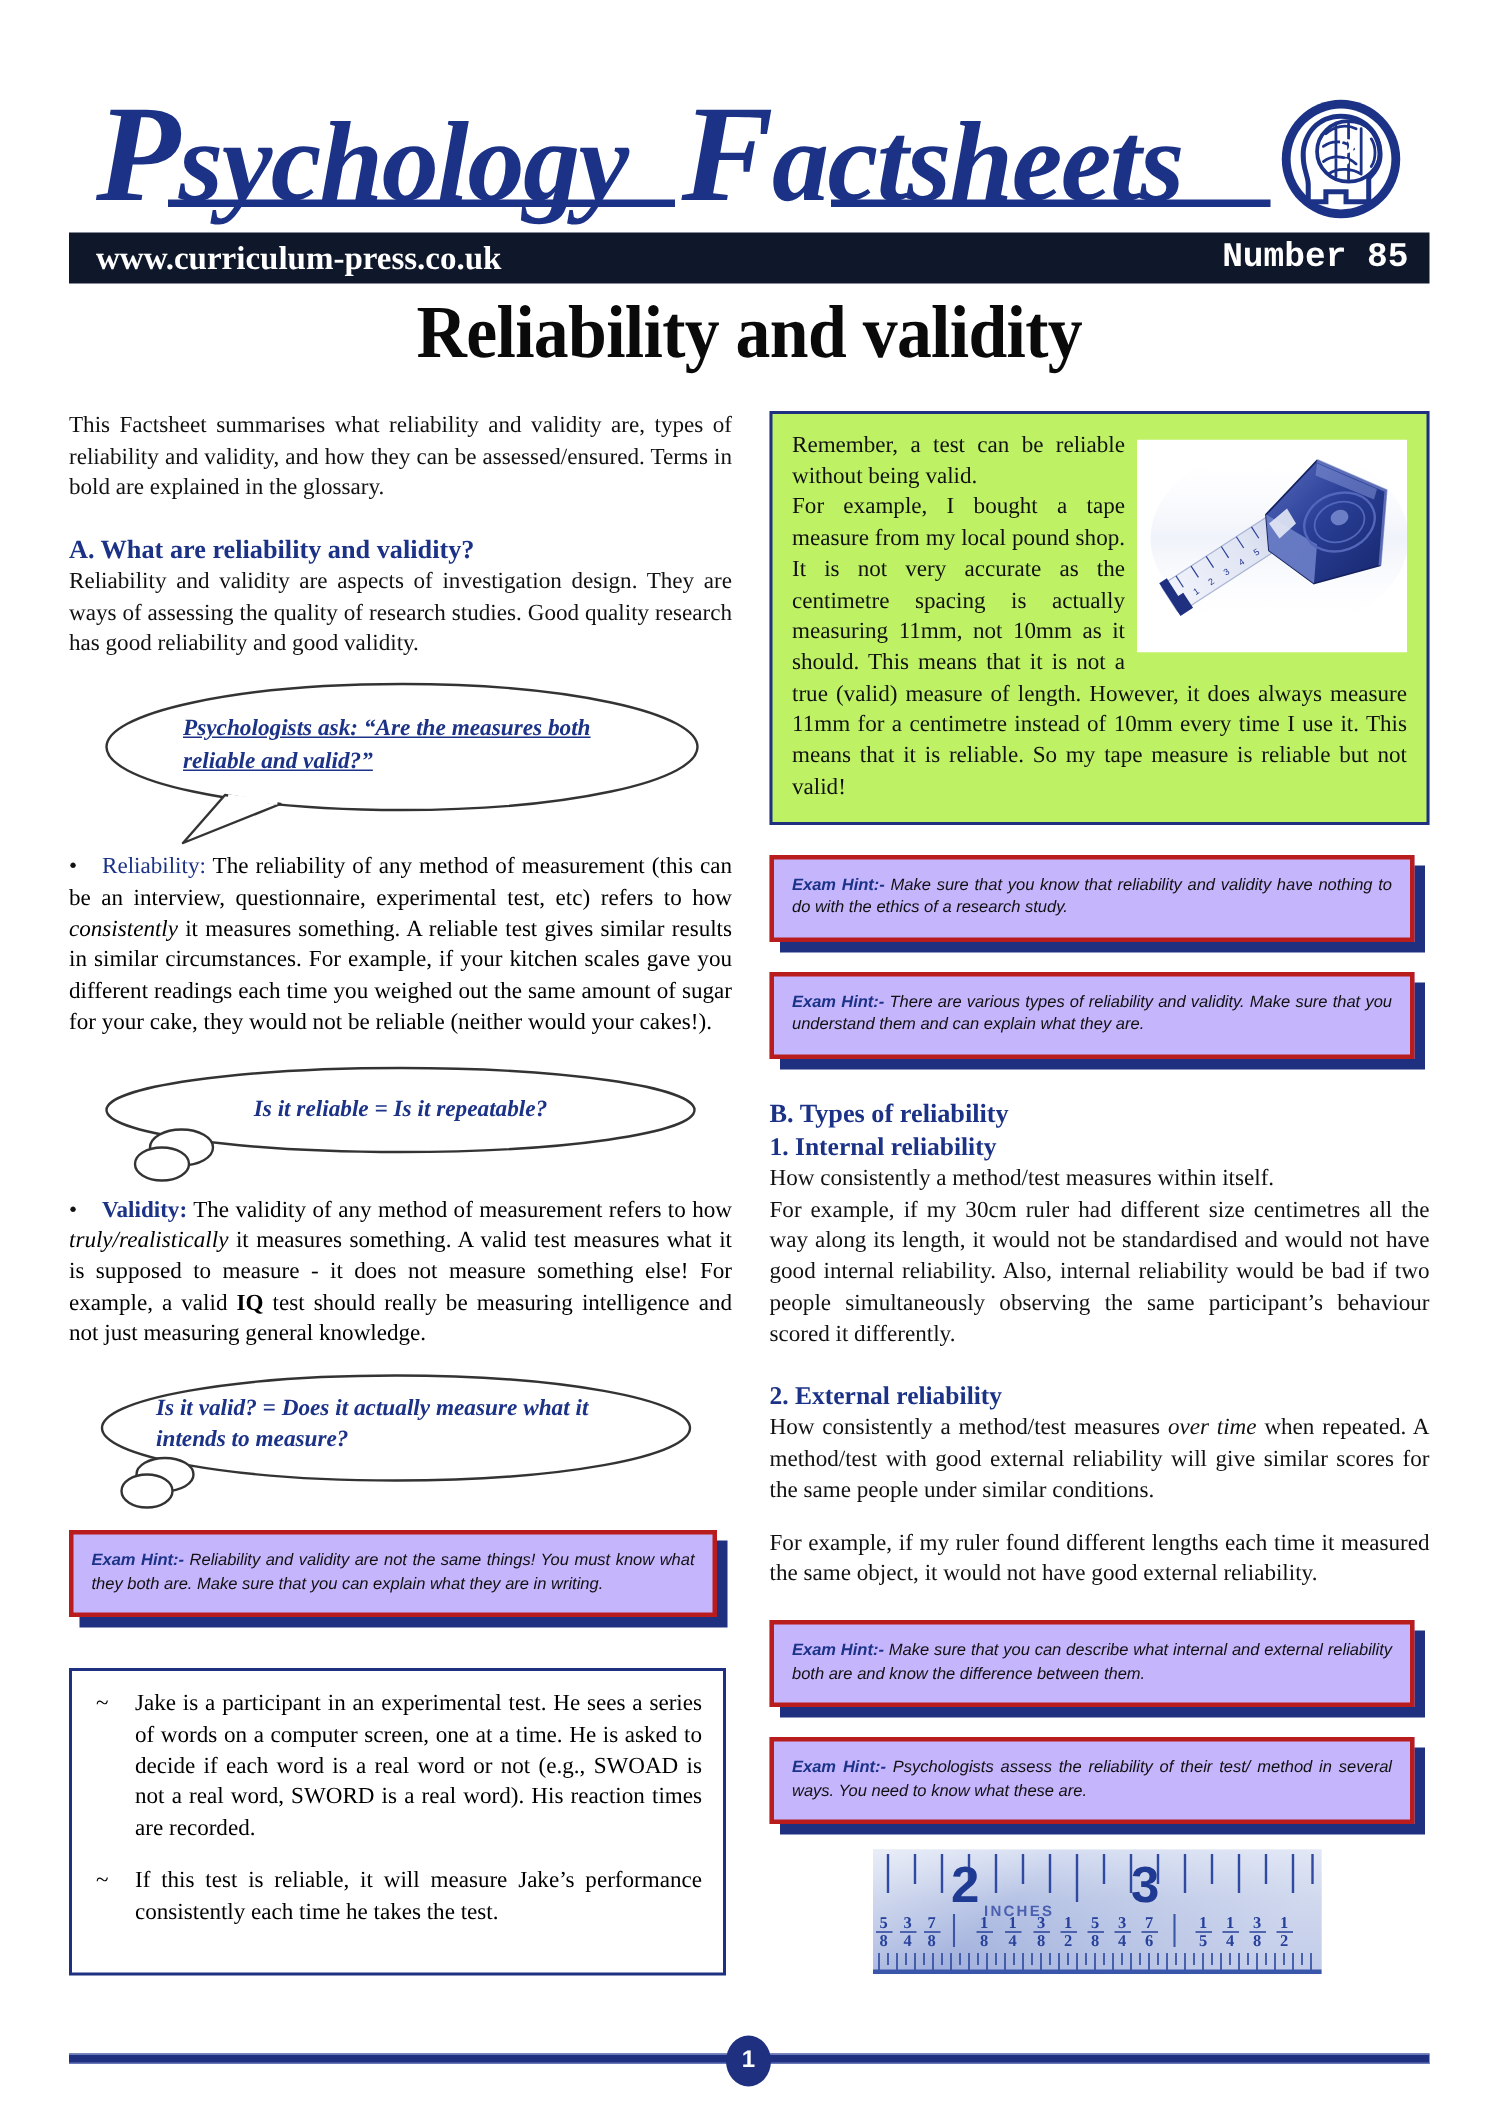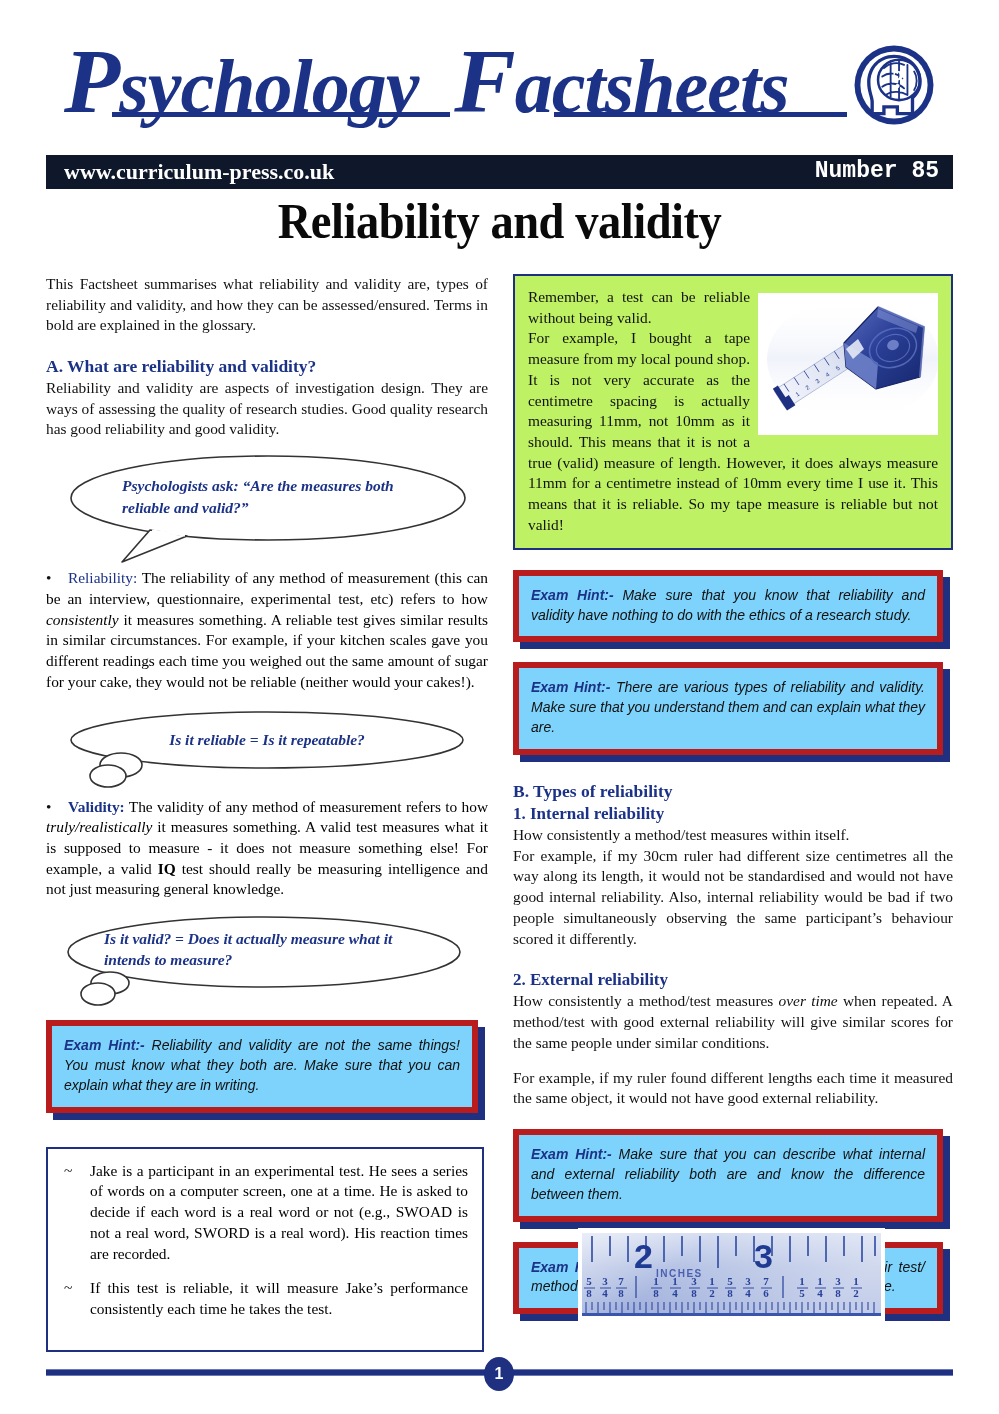--- a/index.html
+++ b/index.html
@@ -20,21 +20,21 @@
     position: absolute;
     left: 0; top: 0;
     width: 999px;
     height: 1414px;
   }
 
   
   .masthead {
     position: absolute;
     left: 46px;
-    top: 30px;
+    top: 51px;
     width: 907px;
     height: 100px;
   }
   .logo-text {
     position: absolute;
     left: 18px;
     top: -2px;
     font-family: "Liberation Serif", serif;
     font-style: italic;
     font-weight: bold;
@@ -183,28 +183,28 @@
     font-style: italic;
     font-weight: bold;
     font-size: 15.5px;
     color: #1b3287;
     line-height: 1.38;
   }
 
   
   .hint {
     position: relative;
-    border: 6px solid #b91c1c;
-    background: #7dd3fc;
+    border: 3px solid #b91c1c;
+    background: #c4b5fd;
     box-shadow: 7px 7px 0 0 #1f3080;
     padding: 10px 12px 11px 12px;
     box-sizing: border-box;
     font-family: "Liberation Sans", sans-serif;
     font-style: italic;
-    font-size: 14px;
+    font-size: 11px;
     line-height: 1.42;
     color: #111;
     text-align: justify;
   }
   .hint .lbl {
     font-weight: bold;
     font-style: italic;
     color: #1b3287;
   }
 
@@ -320,21 +320,21 @@
 
     <h2 class="sect">A. What are reliability and validity?</h2>
     <p class="body">Reliability and validity are aspects of investigation design. They are ways of assessing the quality of research studies. Good quality research has good reliability and good validity.</p>
 
     <div class="bubble-wrap" style="margin-top:10px;height:118px;">
       <svg width="442" height="118" viewBox="0 0 442 118">
         <ellipse cx="222" cy="48" rx="197" ry="42" fill="#ffffff" stroke="#333333" stroke-width="1.6"></ellipse>
         <path d="M104 80 L76 112 L141 86 Z" fill="#ffffff" stroke="#333333" stroke-width="1.6" stroke-linejoin="round"></path>
         <path d="M106 81 L139 85" stroke="#ffffff" stroke-width="3"></path>
       </svg>
-      <div class="bubble-text" style="left:76px; top:25px; width:330px;">
+      <div class="bubble-text" style="left:76px; top:25px; width:330px;text-decoration:underline;">
         <div>Psychologists ask: “Are the measures both</div>
         <div>reliable and valid?”</div>
       </div>
     </div>
 
     <div class="bullet-row"><span class="bullet-dot">•</span><span class="kw-blue">Reliability:</span><span> The reliability of any method of measurement (this can be an interview, questionnaire, experimental test, etc) refers to how </span><span class="ital">consistently</span><span> it measures something. A reliable test gives similar results in similar circumstances. For example, if your kitchen scales gave you different readings each time you weighed out the same amount of sugar for your cake, they would not be reliable (neither would your cakes!).</span></div>
 
     <div class="bubble-wrap" style="margin-top:16px;height:80px;">
       <svg width="442" height="80" viewBox="0 0 442 80">
         <ellipse cx="221" cy="31" rx="196" ry="28" fill="#ffffff" stroke="#333333" stroke-width="1.6"></ellipse>

